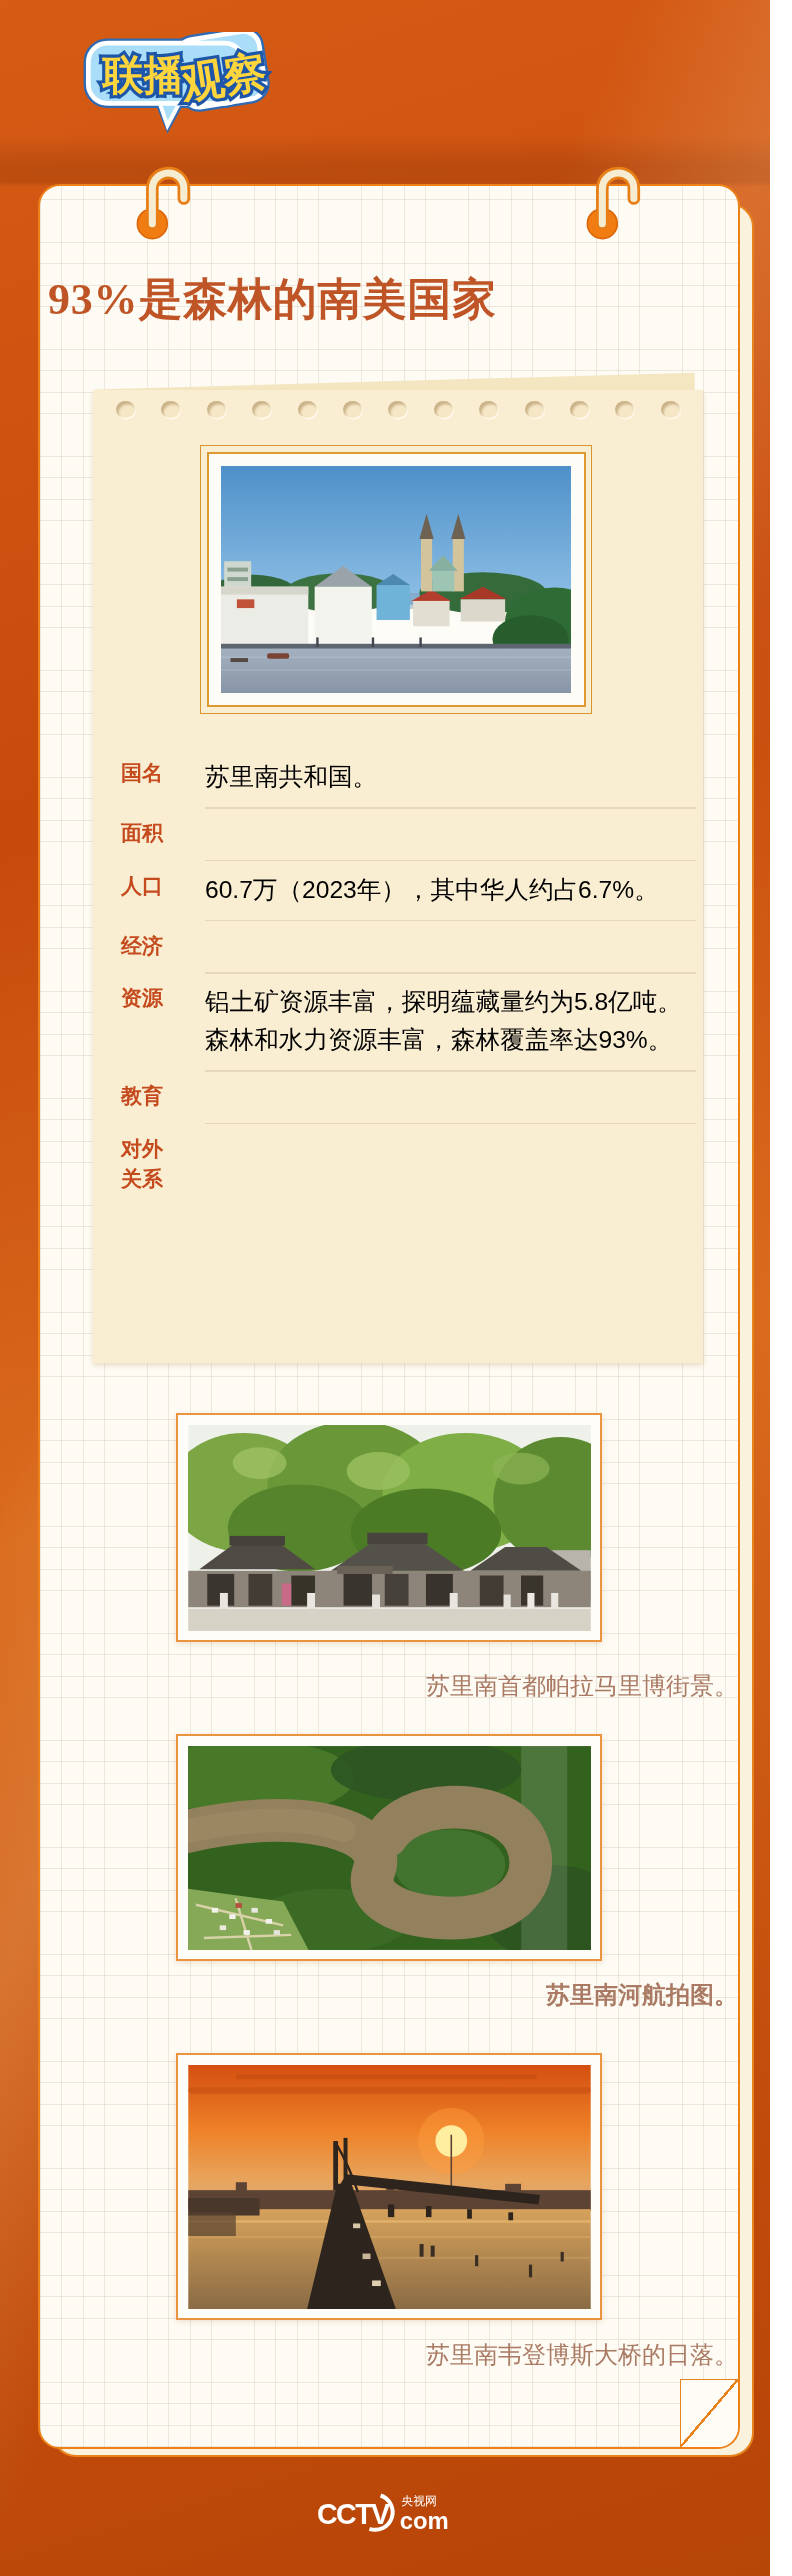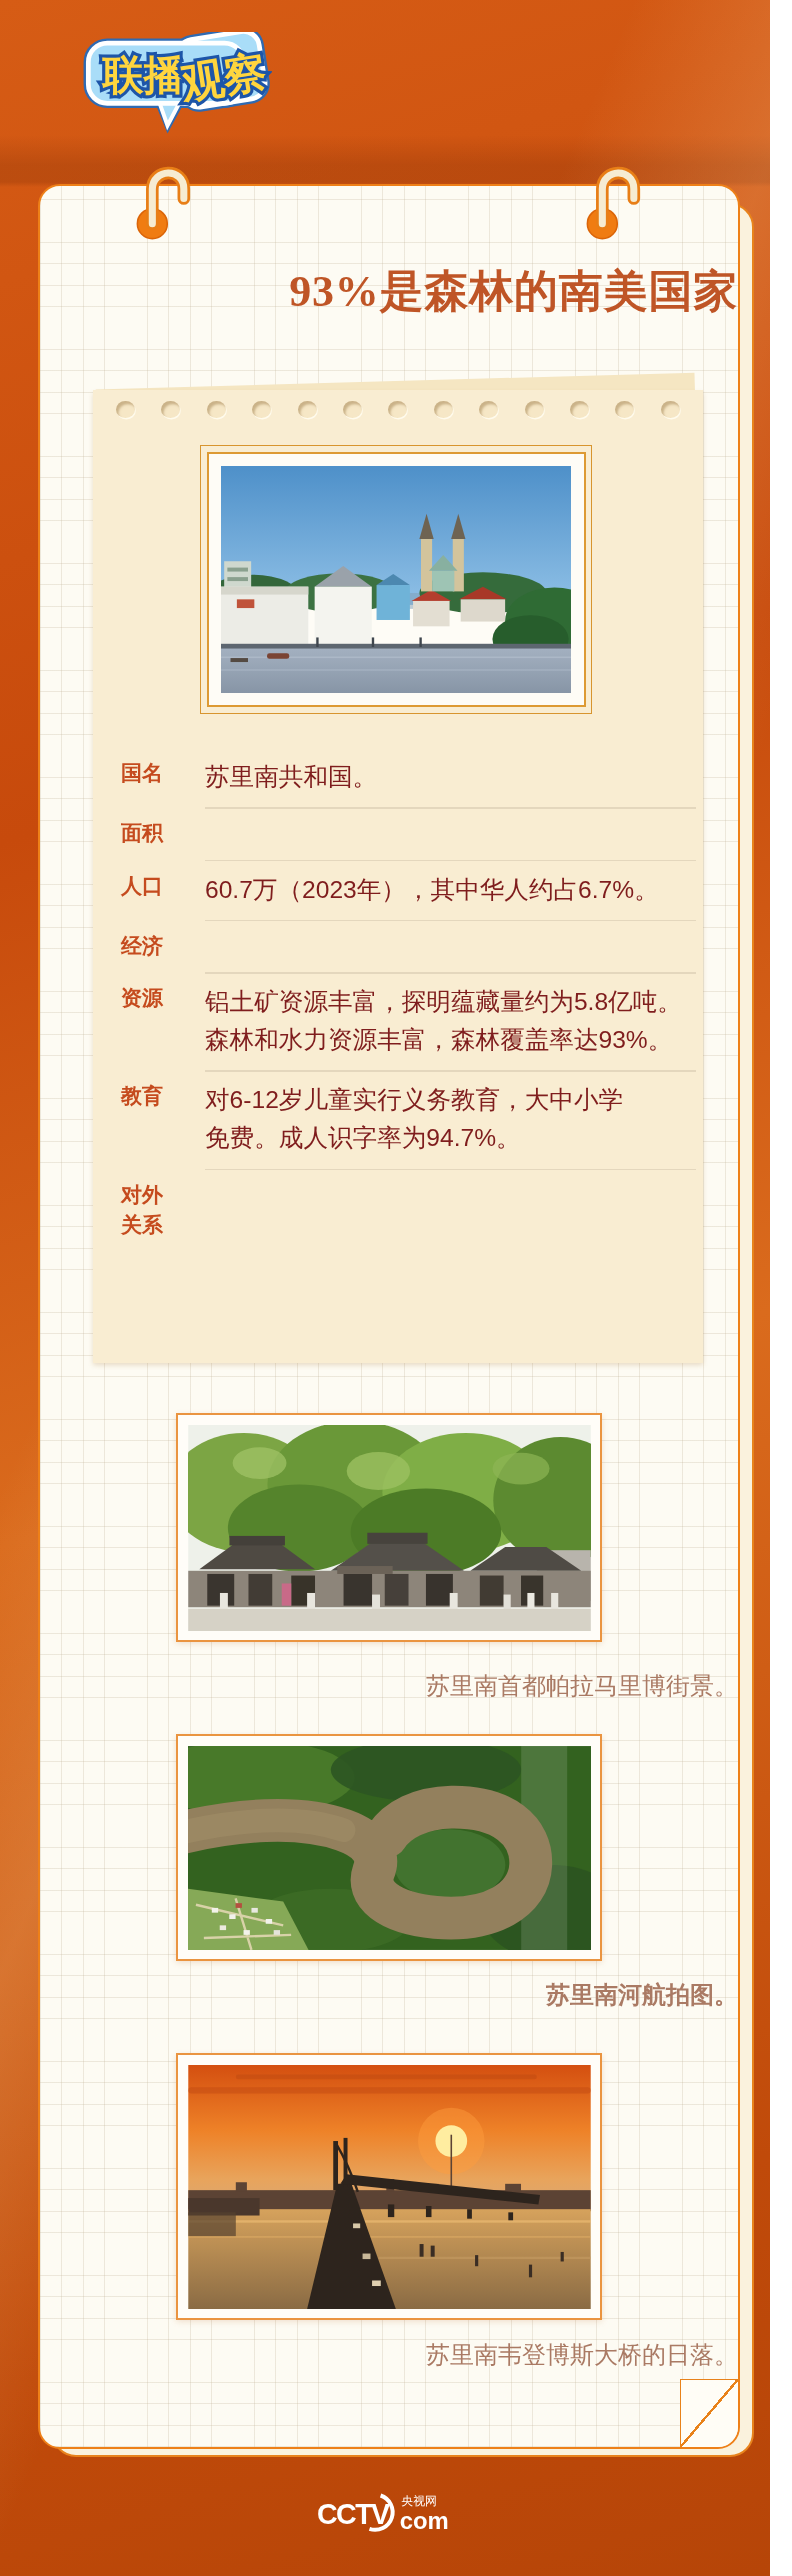--- a/index.html
+++ b/index.html
@@ -13,38 +13,38 @@
   .card-back{position:absolute;left:52px;top:203px;width:702px;height:2254px;z-index:1;
     background:#faf2dd;border:2.4px solid #e8831c;border-radius:24px;box-sizing:border-box;}
   .card{position:absolute;left:38px;top:184px;width:702px;height:2265px;z-index:2;box-sizing:border-box;
     background-color:#fdfbf3;border:2.4px solid #ee8018;border-radius:22px;
     background-image:
       repeating-linear-gradient(0deg, rgba(190,175,148,.26) 0 0.8px, transparent 0.8px 21.4px),
       repeating-linear-gradient(90deg, rgba(190,175,148,.26) 0 0.8px, transparent 0.8px 21.4px);}
   .hook{position:absolute;top:-35px;}
   .hook-left{left:95px;}
   .hook-right{left:545px;}
-  .title{position:absolute;left:0;top:76px;width:100%;margin:0;text-align:right;
+  .title{position:absolute;left:0;top:76px;width:100%;margin:8px;text-align:left;
     font-family:"Liberation Serif","DejaVu Serif",serif;font-weight:bold;
     font-size:44px;letter-spacing:0.8px;color:#bf5526;}
   .note{position:absolute;left:53px;top:204px;width:610px;height:973px;background:#f9edd2;
     box-shadow:0 3.2px 4.8px rgba(160,110,40,.22);}
   .note::before{content:"";position:absolute;left:4.8px;top:-9.5px;width:599px;height:174px;
     background:#f5e6c2;transform:rotate(-1.6deg);z-index:-1;}
   .holes{position:absolute;left:23px;top:11px;width:564px;display:flex;justify-content:space-between;}
   .hole{width:19px;height:17.4px;border-radius:50%;background:#f6e7c6;
     box-shadow:inset 2.4px 3.2px 2.4px rgba(165,135,85,.55), 0.8px 1.6px 0 rgba(255,252,240,.9);}
   .gold-frame{position:absolute;left:107px;top:55px;width:392px;height:269px;box-sizing:border-box;
     border:1.6px solid #d8952f;padding:5.5px;}
   .gold-frame-inner{border:2.4px solid #dd9a33;padding:12px;background:#fefcf6;}
   .facts{position:absolute;left:28px;top:357px;width:575px;}
   .fact-row{position:relative;display:flex;padding:11px 0;}
   .fact-row + .fact-row::before{content:"";position:absolute;top:0;left:84px;right:0;height:1.6px;background:#e4d7bd;}
   .fact-label{flex:none;width:52px;margin-right:32px;font-size:21px;font-weight:bold;color:#c54b1e;line-height:1.45;}
-  .fact-value{width:491px;font-size:24.6px;color:#7f1d1d;line-height:1.55;white-space:pre-line;}
+  .fact-value{width:491px;font-size:24.6px;color:#000000;line-height:1.55;white-space:pre-line;}
   .photo-frame{position:absolute;left:136px;box-sizing:border-box;background:#fffdf8;
     border:2.4px solid #ea9440;padding:9.5px;box-shadow:0 1.6px 6.3px rgba(180,90,20,.18);}
   .f2{top:1227px;}
   .f3{top:1548px;}
   .f4{top:1867px;}
   .caption{position:absolute;left:0;width:100%;text-align:right;font-size:24px;color:#aa7a64;}
   .c2{top:1484px;}
   .c3{top:1793px;font-weight:bold;}
   .c4{top:2153px;}
   .fold{position:absolute;right:0;bottom:0;width:57px;height:67px;background:#fffdf6;
@@ -177,22 +177,20 @@
         <div class="fact-row">
           <div class="fact-label">经济</div>
         </div>
         <div class="fact-row">
           <div class="fact-label">资源</div>
           <div class="fact-value">铝土矿资源丰富，探明蕴藏量约为5.8亿吨。
 森林和水力资源丰富，森林覆盖率达93%。</div>
         </div>
         <div class="fact-row">
           <div class="fact-label">教育</div>
-          <div class="fact-value">对6-12岁儿童实行义务教育，大中小学
-免费。成人识字率为94.7%。</div>
         </div>
         <div class="fact-row">
           <div class="fact-label">对外关系</div>
         </div>
       </div>
     </div>
 
     <div class="photo-frame f2">
       <svg width="403" height="206" viewBox="0 0 508 260">
         <rect width="508" height="260" fill="#eef1ea"></rect>

